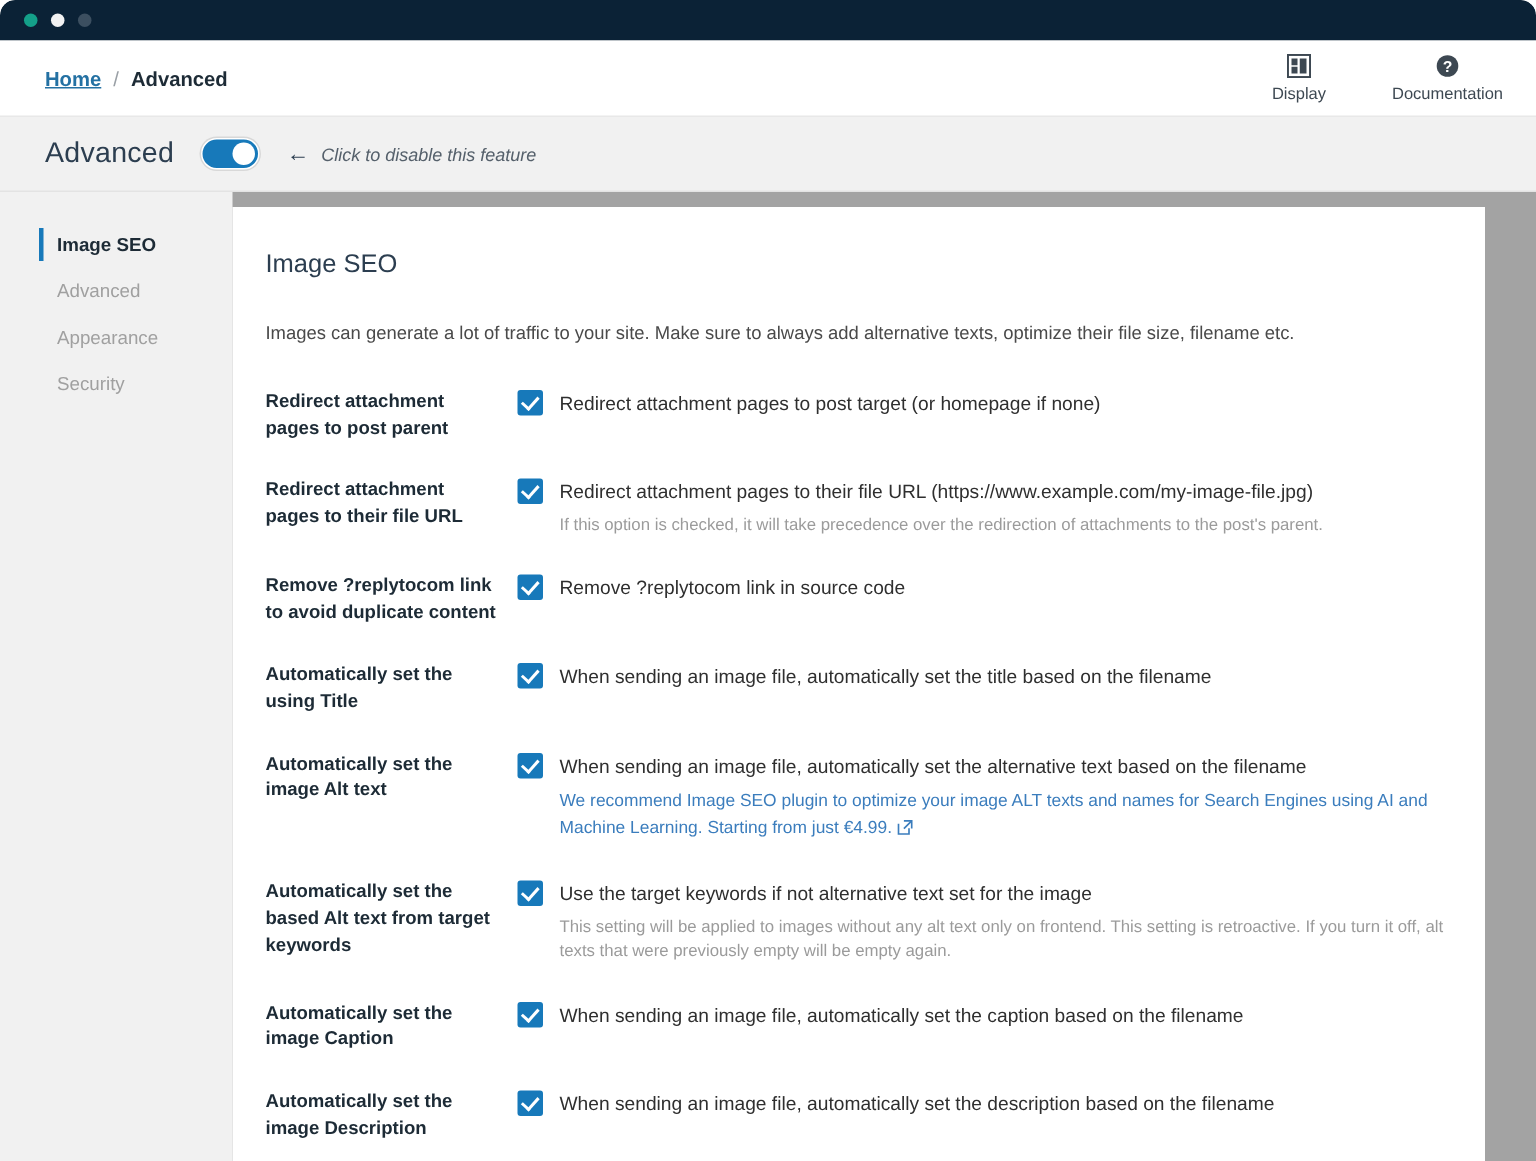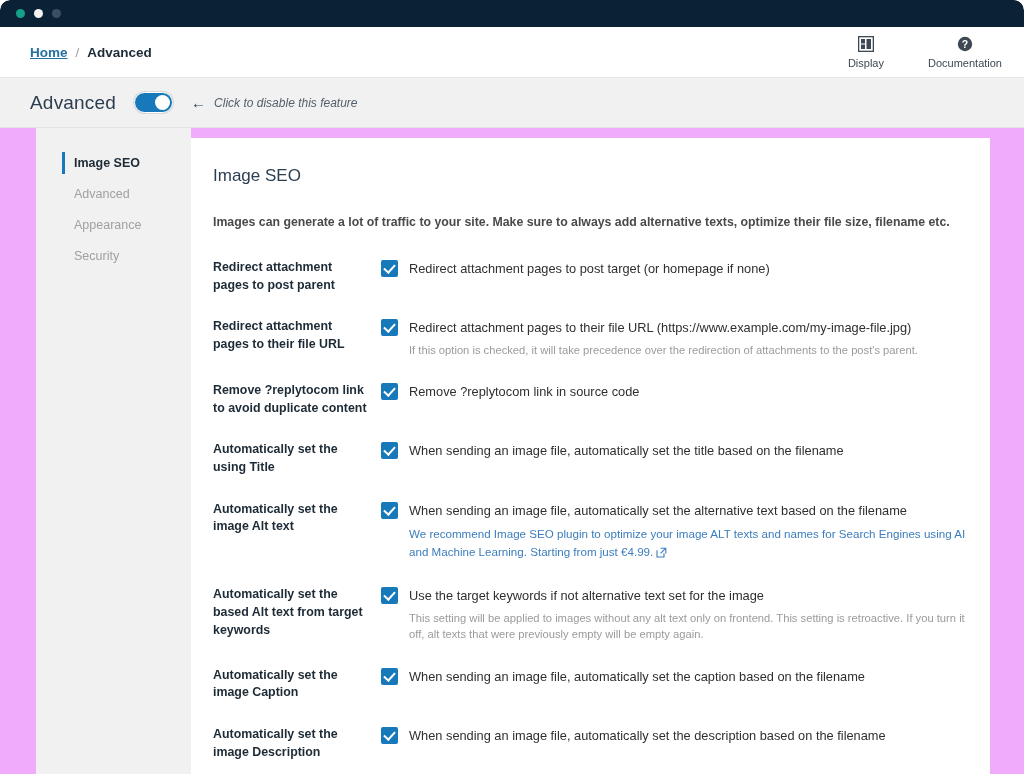--- a/index.html
+++ b/index.html
@@ -106,21 +106,21 @@
     border-radius: 50%;
     background: #ffffff;
   }
   .feature-hint {
     display: flex; align-items: center; gap: 8px;
     font-size: 12px; font-style: italic; color: #55606b;
   }
   .arrow-left { font-size: 15px; font-style: normal; color: #2c3e50; }
 
   
-  .body-wrap { display: flex; height: 646px; background: #f0abfc; padding-left: 36px; }
+  .body-wrap { display: flex; height: 646px; background: #a3a3a3; }
 
   .sidebar {
     width: 155px;
     flex: 0 0 155px;
     padding-top: 20px;
     background: #f1f1f1;
   }
   .side-item {
     height: 30px;
     display: flex;
@@ -153,21 +153,20 @@
     font-size: 17px;
     color: #2c3e50;
     font-weight: 400;
     margin-bottom: 28px;
   }
   .card-desc {
     font-size: 12.3px;
     color: #4a4a4a;
     margin-bottom: 28px;
     line-height: 1.4;
-    font-weight: bold;
   }
 
   .setting-row {
     display: flex;
     margin-bottom: 24px;
     margin-top: 18px;
   }
   .setting-label {
     width: 168px;
     flex: 0 0 168px;

